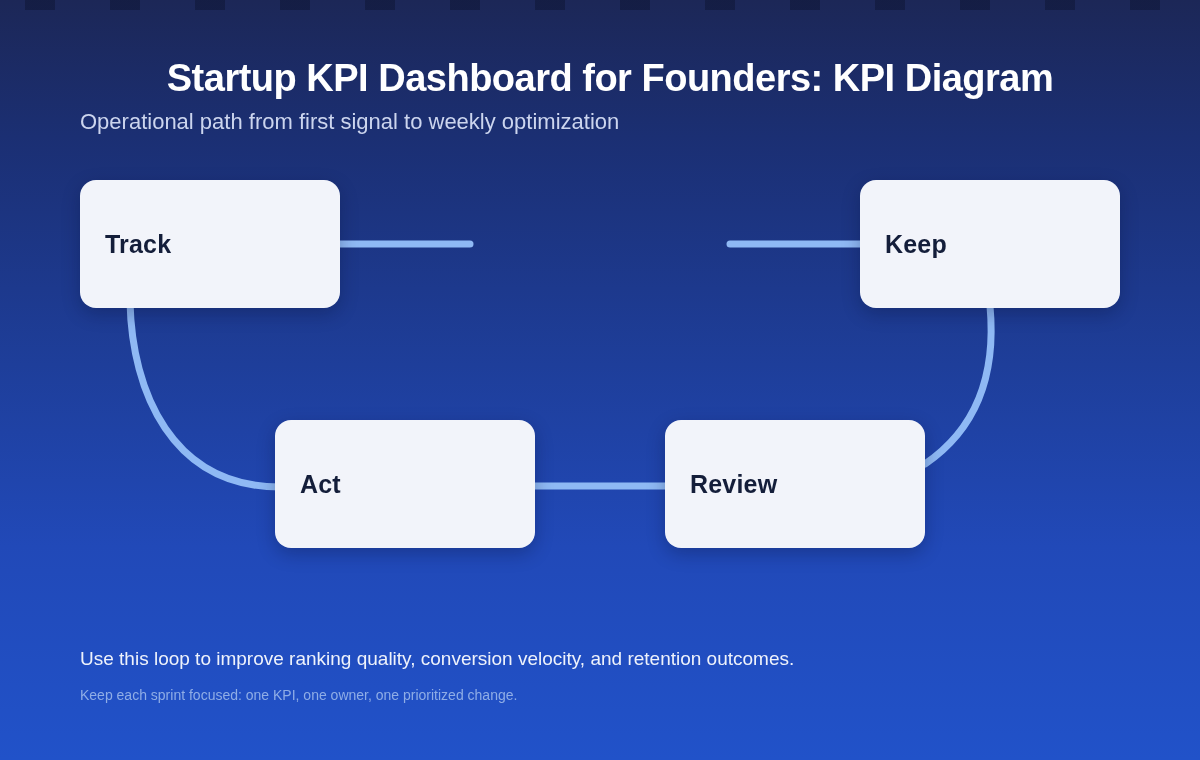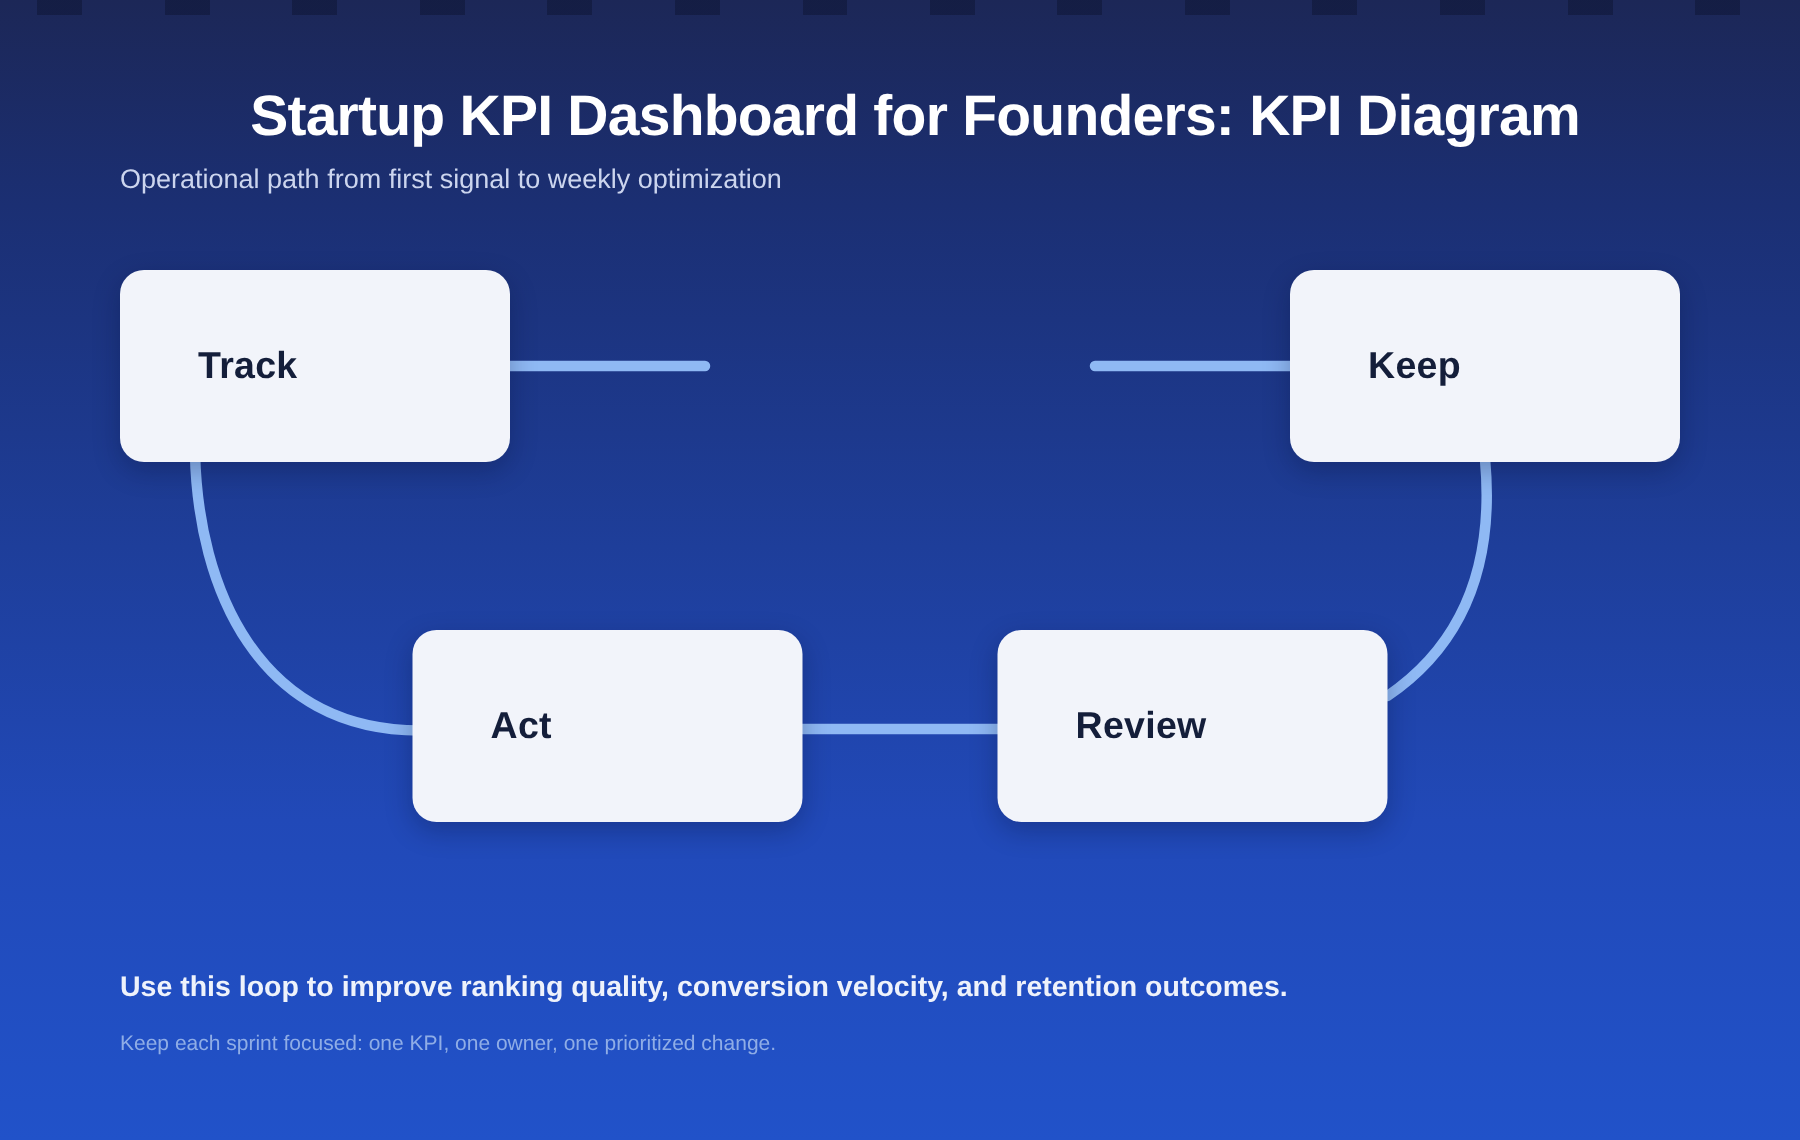--- a/index.html
+++ b/index.html
@@ -41,54 +41,54 @@
 
   .header{position:absolute;left:80px;top:55px;width:1060px;}
   .title{
     color:var(--title);
     font-size:38px;font-weight:700;letter-spacing:-0.5px;
     line-height:46px;white-space:nowrap;text-align:center;
   }
   .subtitle{
     margin-top:8px;
     color:var(--subtitle);
-    font-size:18px;font-weight:400;
+    font-size:22px;font-weight:400;
   }
 
   svg.connectors{position:absolute;left:0;top:0;width:1200px;height:760px;}
   svg.connectors path{
     fill:none;
     stroke:var(--connector);
     stroke-width:7;
     stroke-linecap:round;
   }
 
   .node{
     position:absolute;
     width:260px;height:128px;
     background:var(--node-fill);
     border-radius:16px;
     box-shadow:0 6px 18px rgba(8,16,48,0.28);
     display:flex;align-items:center;
-    padding-left:52px;
+    padding-left:25px;
   }
   .node .label{
     color:var(--node-text);
     font-size:25px;font-weight:700;letter-spacing:0.2px;
   }
   .node-track{left:80px;top:180px;}
   .node-compare{left:470px;top:180px;}
   .node-alert{left:860px;top:180px;}
   .node-act{left:275px;top:420px;}
   .node-review{left:665px;top:420px;}
 
   .footer{position:absolute;left:80px;top:648px;width:1040px;}
   .footer-line1{
     color:var(--footer-primary);
-    font-size:19px;font-weight:700;
+    font-size:19px;font-weight:400;
   }
   .footer-line2{
     margin-top:17px;
     color:var(--footer-secondary);
     font-size:14px;font-weight:400;
   }
 </style>
 </head>
 <body>
 

